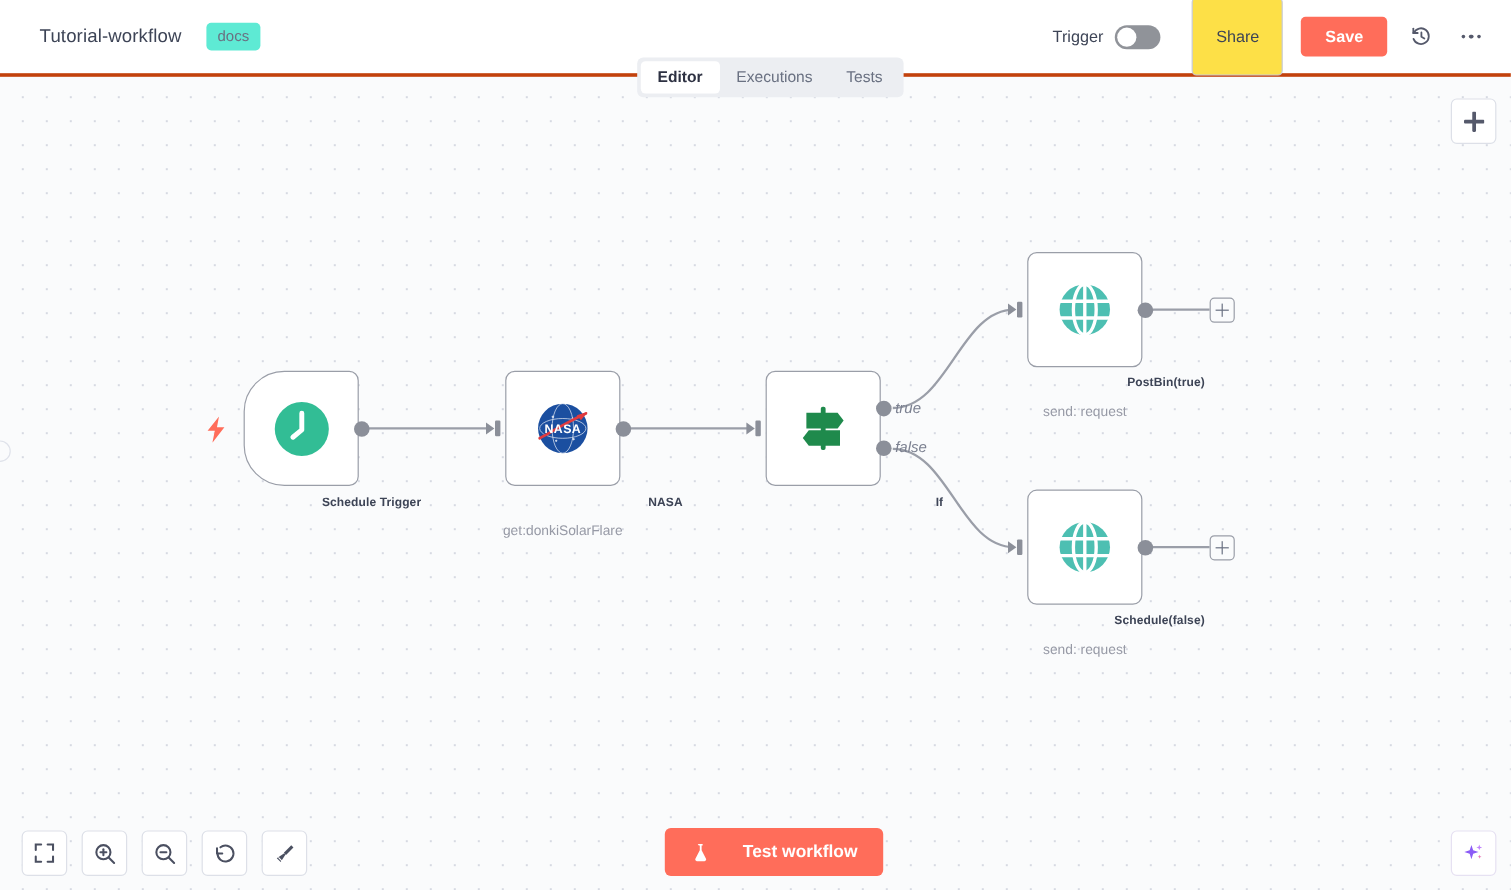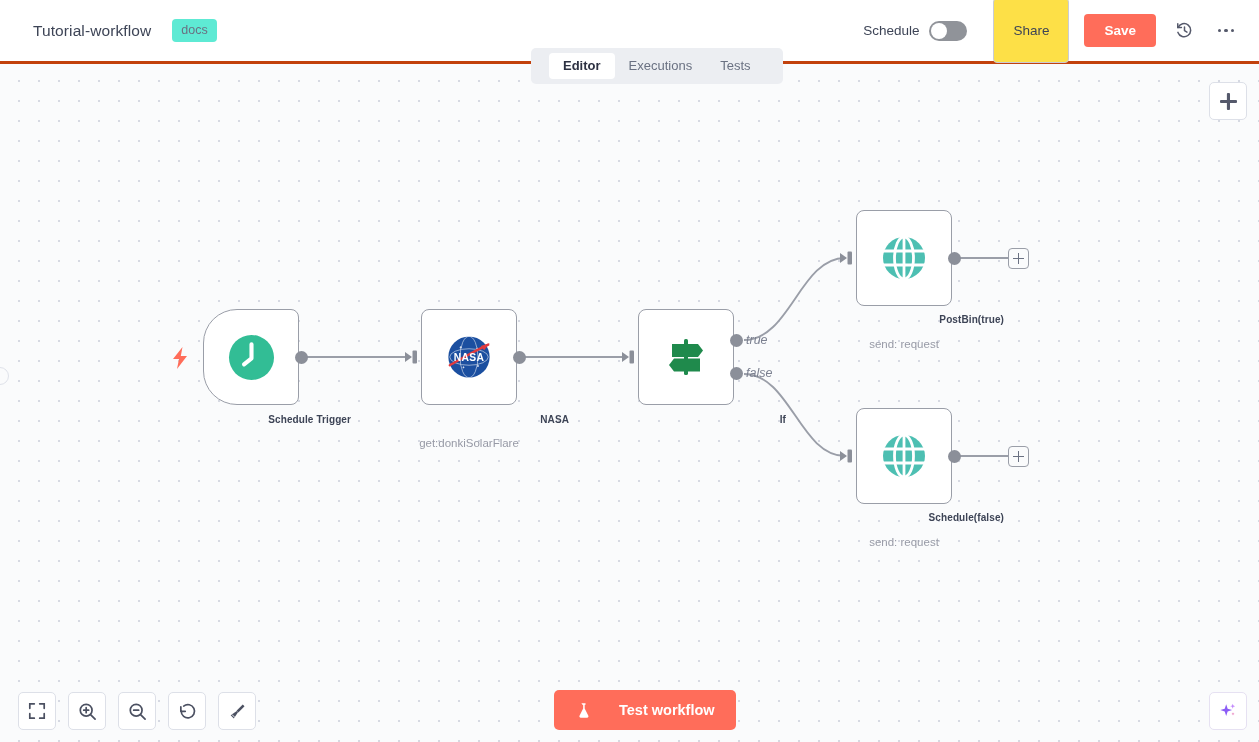--- a/index.html
+++ b/index.html
@@ -66,21 +66,21 @@
     cursor: pointer; background: none; border: none;
   }
   .dots { display: flex; gap: 3px; }
   .dots i { width: 3.5px; height: 3.5px; border-radius: 50%; background: #55596b; display: block; }
 
   
   .tabs {
     position: absolute; top: 48px; left: 531px;
     height: 33px; background: #eceef2;
     border-radius: 5px; display: flex; align-items: center;
-    padding: 18px; z-index: 45;
+    padding: 3px; z-index: 45;
   }
   .tab {
     font-size: 13px; color: #6a7182;
     padding: 5px 14px; border-radius: 4px; cursor: pointer;
     line-height: 1.3;
   }
   .tab.active { background: #fff; color: #2d3142; font-weight: 600; }
 
   
   .canvas {
@@ -180,21 +180,21 @@
   svg.edges { position: absolute; inset: 0; width: 1259px; height: 678px; pointer-events: none; }
 </style>
 </head>
 <body>
 
 <div class="header">
   <div class="wf-title">Tutorial-workflow</div>
   <div class="docs-tag">docs</div>
 
   <div class="header-right">
-    <span class="inactive-label">Schedule</span>
+    <span class="inactive-label">Trigger</span>
     <div class="toggle">
       <div class="knob"></div>
     </div>
     <button class="btn-share">Share</button>
     <button class="btn-save">Save</button>
 
     <div class="icon-btn-plain">
       <svg width="19" height="19" viewBox="0 0 24 24" fill="none" stroke="#55596b" stroke-width="1.9" stroke-linecap="round" stroke-linejoin="round">
         <path d="M3.5 8.2V3.6"></path>
         <path d="M3.5 8.2h4.6"></path>

